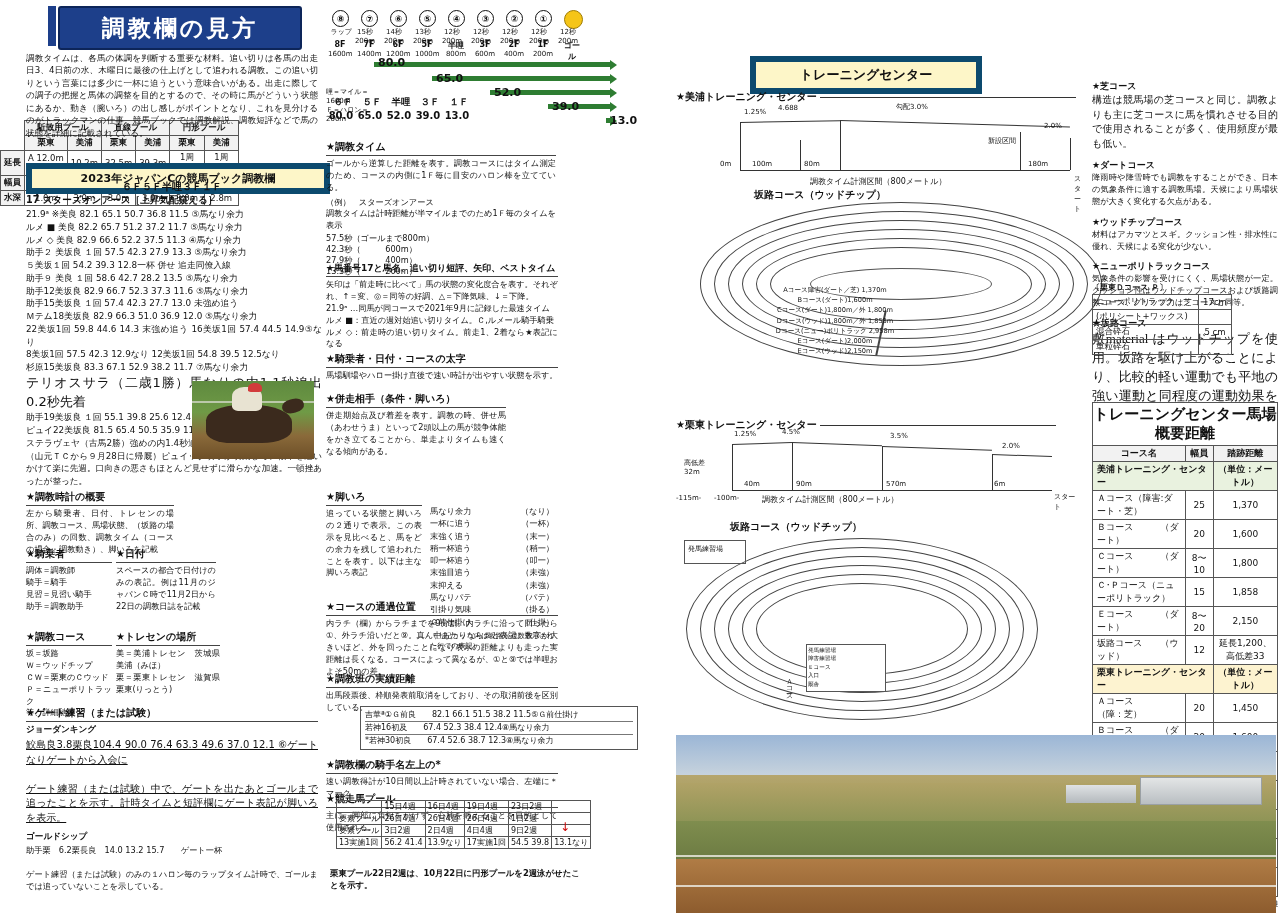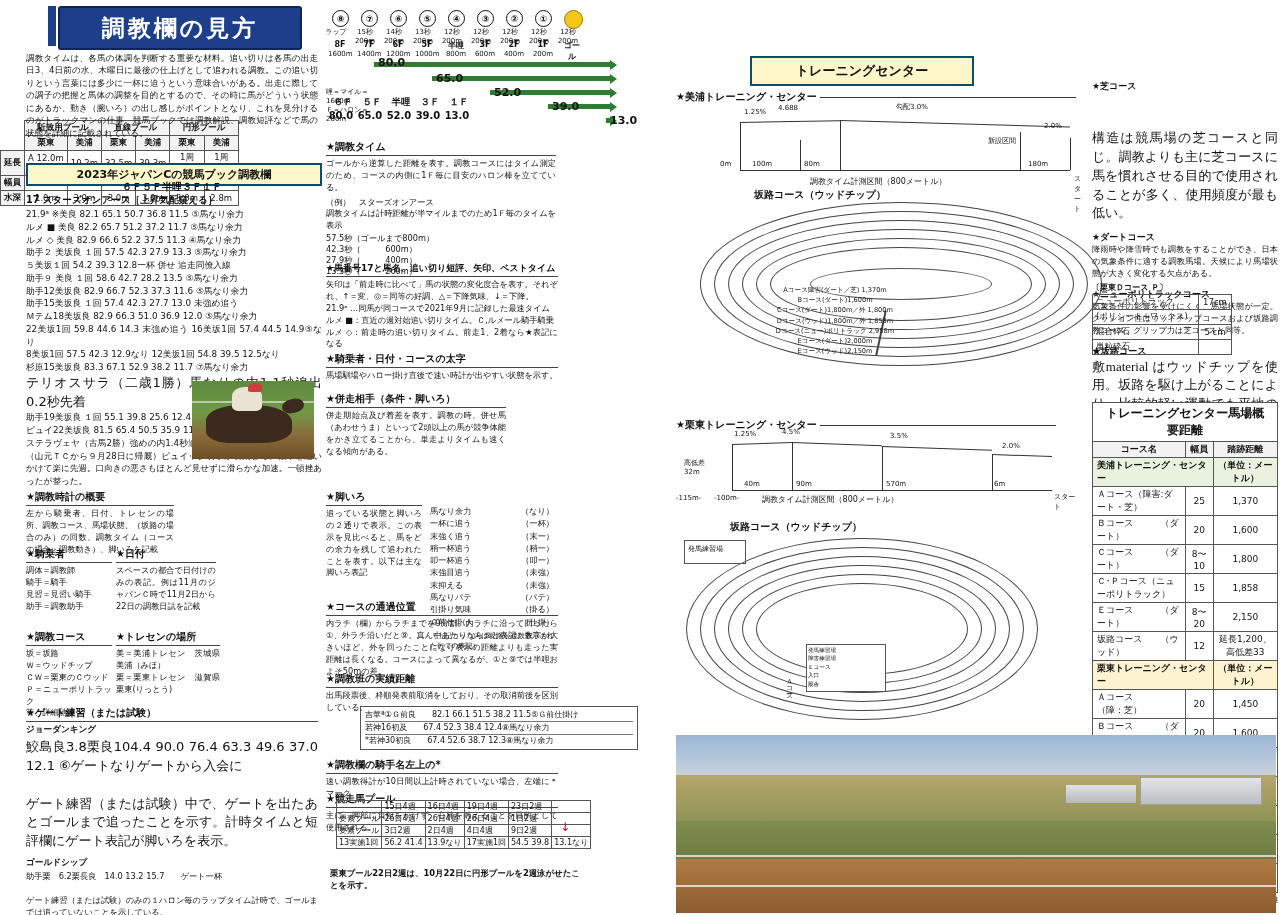--- a/index.html
+++ b/index.html
@@ -18,21 +18,21 @@
     left:58px;top:6px;width:240px;height:40px;
     background:#1d3f8a;border:2px solid #0d2559;border-radius:3px;
     color:#fff;font-size:23px;font-weight:bold;letter-spacing:3px;
     display:flex;align-items:center;justify-content:center;
   }
   .title-accent{left:48px;top:6px;width:8px;height:40px;background:#1d3f8a;}
 
   
   .p{line-height:1.45;text-align:justify;}
   .yellow-head{
-    background:#fdf6c8;border:2px solid #0c4a6e;
+    background:#fdf6c8;border:6px solid #0c4a6e;
     font-weight:bold;text-align:center;padding:2px 0;
   }
   .section-head{
     font-weight:bold;font-size:10px;
     border-bottom:1px solid #444;
     padding-bottom:1px;margin-bottom:2px;
   }
   .hdr-line{display:flex;align-items:center;gap:3px;font-weight:bold;font-size:10px;}
   .hdr-line .rule{flex:1;height:0;border-top:1px solid #333;}
 
@@ -177,21 +177,21 @@
 
   <div class="abs" style="left:116px;top:630px;width:104px;">
     <div class="section-head">★トレセンの場所</div>
     <div class="p" style="font-size:8.2px;white-space:pre-line;">美＝美浦トレセン　茨城県美浦（みほ）
 栗＝栗東トレセン　滋賀県栗東(りっとう)</div>
   </div>
 
   <div class="abs" style="left:26px;top:706px;width:292px;">
     <div class="section-head">★ゲート練習（または試験）</div>
     <div class="b" style="font-size:8.6px;">ジョーダンキング</div>
-    <div class="p" style="font-size:13px;white-space:pre-line;margin-top:2px;">鮫島良3.8栗良104.4 90.0 76.4 63.3 49.6 37.0 12.1 ⑥ゲートなりゲートから入会に
+    <div class="p" style="font-size:10px;white-space:pre-line;margin-top:2px;text-decoration:underline;">鮫島良3.8栗良104.4 90.0 76.4 63.3 49.6 37.0 12.1 ⑥ゲートなりゲートから入会に
 
 ゲート練習（または試験）中で、ゲートを出たあとゴールまで追ったことを示す。計時タイムと短評欄にゲート表記が脚いろを表示。</div>
     <div class="b" style="font-size:8.6px;margin-top:6px;">ゴールドシップ</div>
     <div class="p" style="font-size:8.2px;white-space:pre-line;margin-top:2px;">助手栗　6.2栗長良　14.0 13.2 15.7　　ゲート一杯
 
 ゲート練習（または試験）のみの１ハロン毎のラップタイム計時で、ゴールまでは追っていないことを示している。</div>
   </div>
 
   <div class="jockey">
     <div class="rail2"></div>
@@ -207,21 +207,21 @@
         <div class="circ abs" style="left: 35px; top: 0px;">⑦</div>
         <div class="circ abs" style="left: 64px; top: 0px;">⑥</div>
         <div class="circ abs" style="left: 93px; top: 0px;">⑤</div>
         <div class="circ abs" style="left: 122px; top: 0px;">④</div>
         <div class="circ abs" style="left: 151px; top: 0px;">③</div>
         <div class="circ abs" style="left: 180px; top: 0px;">②</div>
         <div class="circ abs" style="left: 209px; top: 0px;">①</div>
         <div class="circ gold abs" style="left: 238px; top: 0px; width: 17px; height: 17px;"></div>
       </div>
     <div id="lapdists">
-        <div class="abs tiny c" style="left: -6px; top: 17px; width: 32px; white-space: pre-line;">ラップ</div>
+        <div class="abs tiny c" style="left: -6px; top: 17px; width: 32px; white-space: pre-line; text-align: right;">ラップ</div>
         <div class="abs tiny c" style="left: 23px; top: 17px; width: 32px; white-space: pre-line;">15秒
 200m</div>
         <div class="abs tiny c" style="left: 52px; top: 17px; width: 32px; white-space: pre-line;">14秒
 200m</div>
         <div class="abs tiny c" style="left: 81px; top: 17px; width: 32px; white-space: pre-line;">13秒
 200m</div>
         <div class="abs tiny c" style="left: 110px; top: 17px; width: 32px; white-space: pre-line;">12秒
 200m</div>
         <div class="abs tiny c" style="left: 139px; top: 17px; width: 32px; white-space: pre-line;">12秒
 200m</div>
@@ -589,25 +589,29 @@
         <div>入口</div>
         <div>厩舎</div>
       </div>
     <div class="abs tiny" style="left:108px;top:140px;writing-mode:vertical-rl;">Ａコース</div>
   </div>
 
   <div class="abs" style="left:1092px;top:48px;width:186px;">
     <div id="rightnotes">
         <div style="margin-bottom: 8px;">
           <div class="b" style="font-size: 9px; margin-top: 32px;">★芝コース</div>
-          <div class="p" style="font-size: 13px; margin-top: 36px;">構造は競馬場の芝コースと同じ。調教よりも主に芝コースに馬を慣れさせる目的で使用されることが多く、使用頻度が最も低い。</div>
+          <div class="p" style="font-size: 10px;">構造は競馬場の芝コースと同じ。調教よりも主に芝コースに馬を慣れさせる目的で使用されることが多く、使用頻度が最も低い。</div>
         </div>
         <div style="margin-bottom: 8px;">
           <div class="b" style="font-size: 9px;">★ダートコース</div>
           <div class="p" style="font-size: 8.2px;">降雨時や降雪時でも調教をすることができ、日本の気象条件に適する調教馬場。天候により馬場状態が大きく変化する欠点がある。</div>
+        </div>
+        <div style="margin-bottom: 8px;">
+          <div class="b" style="font-size: 9px;">★ウッドチップコース</div>
+          <div class="p" style="font-size: 8.2px;">材料はアカマツとスギ。クッション性・排水性に優れ、天候による変化が少ない。</div>
         </div>
         <div style="margin-bottom: 8px;">
           <div class="b" style="font-size: 9px;">★ニューポリトラックコース</div>
           <div class="p" style="font-size: 8.2px;">気象条件の影響を受けにくく、馬場状態が一定。クッション性はウッドチップコースおよび坂路調教コース、グリップ力は芝コースと同等。</div>
         </div>
         <div style="margin-bottom: 8px; font-family: Liberation Serif, serif;">
           <div class="b" style="font-size: 9px;">★坂路コース</div>
           <div class="p" style="font-size: 13px;">敷material はウッドチップを使用。坂路を駆け上がることにより、比較的軽い運動でも平地の強い運動と同程度の運動効果を上げることができる。最も利用頻度が多いコース。</div>
         </div>
       </div>
@@ -631,21 +635,21 @@
           </tr>
           <tr>
             <td>単粒砕石</td>
             <td class="c"></td>
           </tr>
         </tbody>
       </table>
   </div>
 
   <div class="abs" style="left:1092px;top:402px;width:186px;">
-    <div class="b c" style="border:1px solid #555;border-bottom:none;background:#fff;font-size:12px;padding:2px 8px;">トレーニングセンター馬場概要距離</div>
+    <div class="b c" style="border:1px solid #555;border-bottom:none;background:#fff;font-size:15px;padding:2px 0;">トレーニングセンター馬場概要距離</div>
     <table class="dist-table" id="disttable">
         <tbody>
           <tr>
             <td class="c band" style="background:#f2f2f2">コース名</td>
             <td class="c band" style="background:#f2f2f2">幅員</td>
             <td class="c band" style="background:#f2f2f2">踏跡距離</td>
           </tr>
           <tr>
             <td class="band" colspan="2">美浦トレーニング・センター</td>
             <td class="band c">（単位：メートル）</td>

